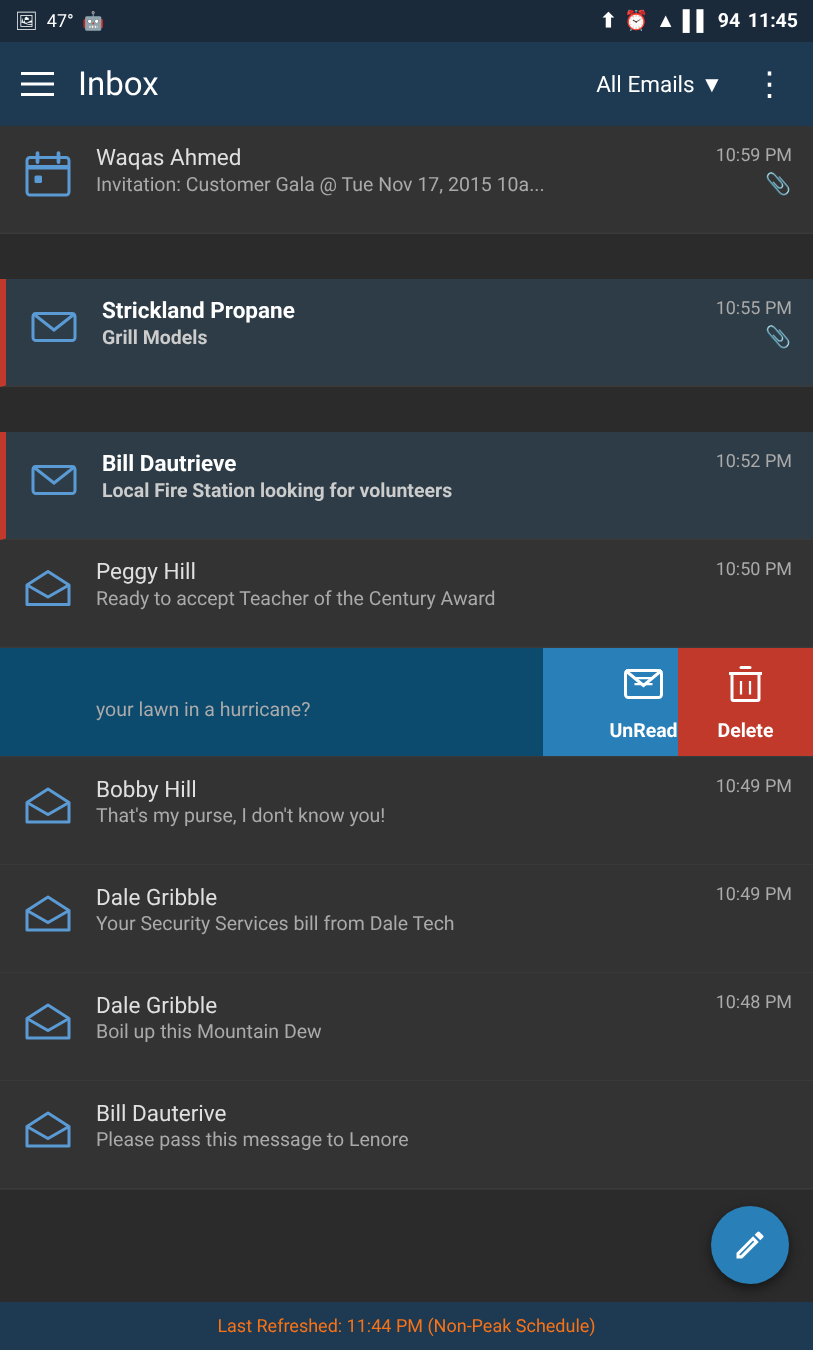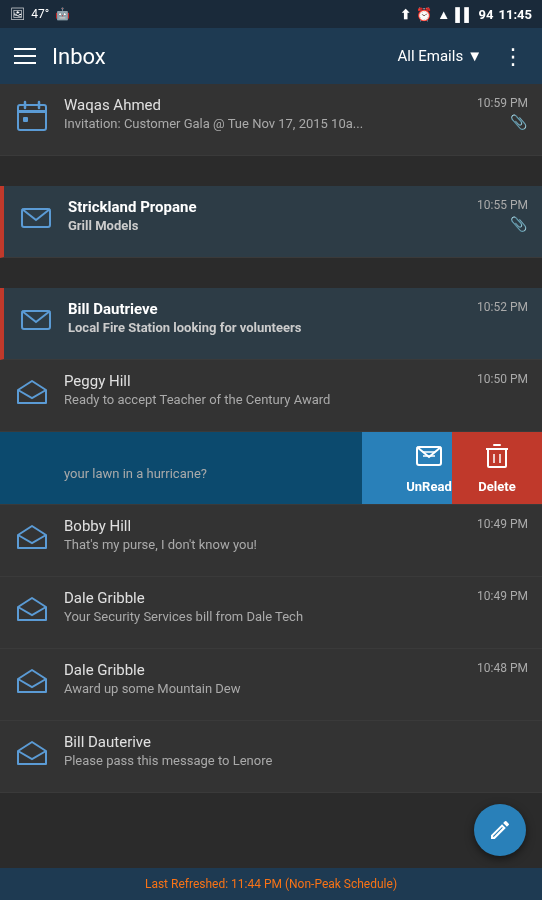--- a/index.html
+++ b/index.html
@@ -412,21 +412,21 @@
 
   <div class="email-item">
     <div class="email-icon">
       <svg width="32" height="32" viewBox="0 0 32 32">
         <polygon points="16,5 2,14 2,27 30,27 30,14" fill="none" stroke="#5b9bd5" stroke-width="2" stroke-linejoin="round"></polygon>
         <polyline points="2,14 16,22 30,14" fill="none" stroke="#5b9bd5" stroke-width="2"></polyline>
       </svg>
     </div>
     <div class="email-content">
       <div class="email-sender">Dale Gribble</div>
-      <div class="email-subject">Award up some Mountain Dew</div>
+      <div class="email-subject">Boil up this Mountain Dew</div>
     </div>
     <div class="email-meta">
       <span class="email-time">10:48 PM</span>
     </div>
   </div>
 
   <div class="email-item">
     <div class="email-icon">
       <svg width="32" height="32" viewBox="0 0 32 32">
         <polygon points="16,5 2,14 2,27 30,27 30,14" fill="none" stroke="#5b9bd5" stroke-width="2" stroke-linejoin="round"></polygon>

